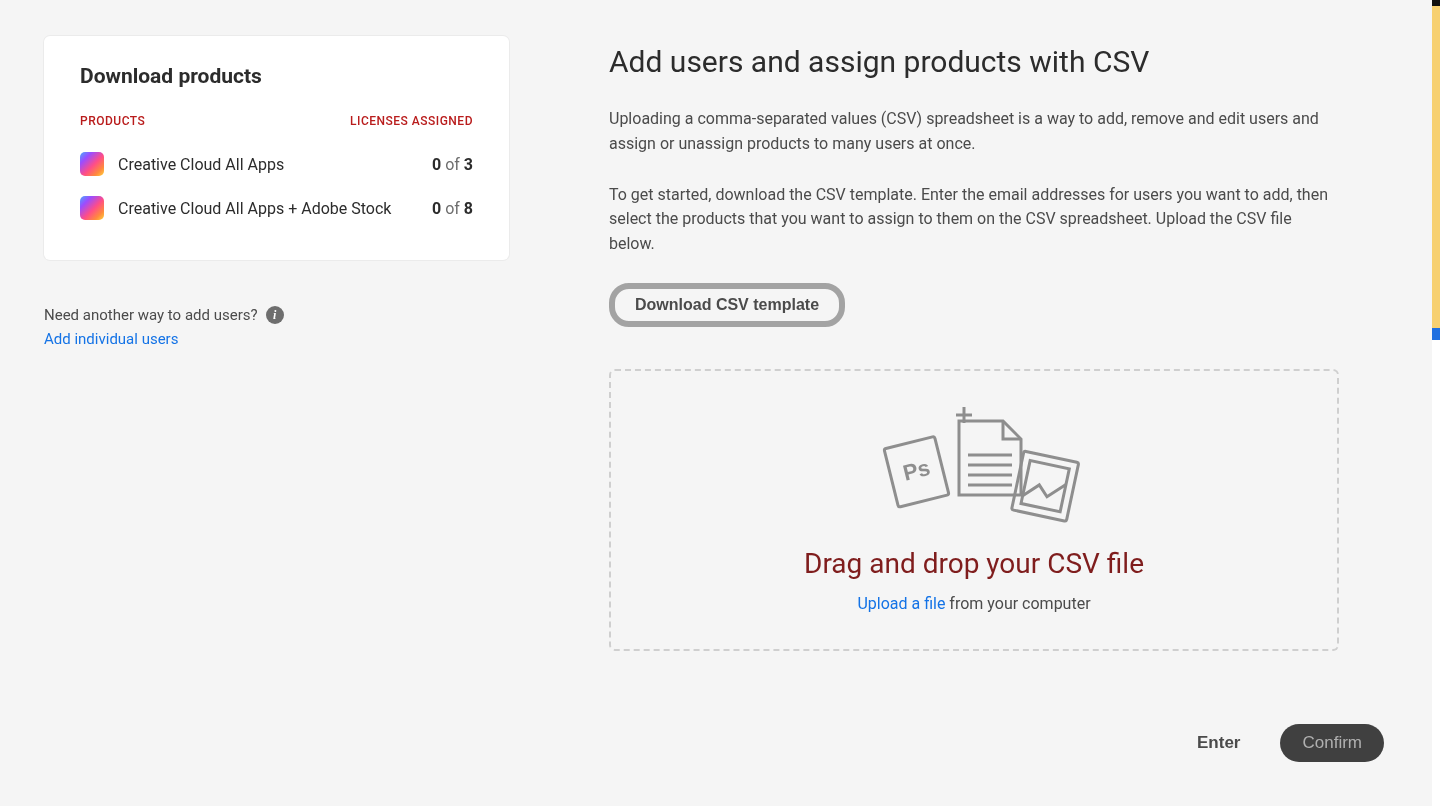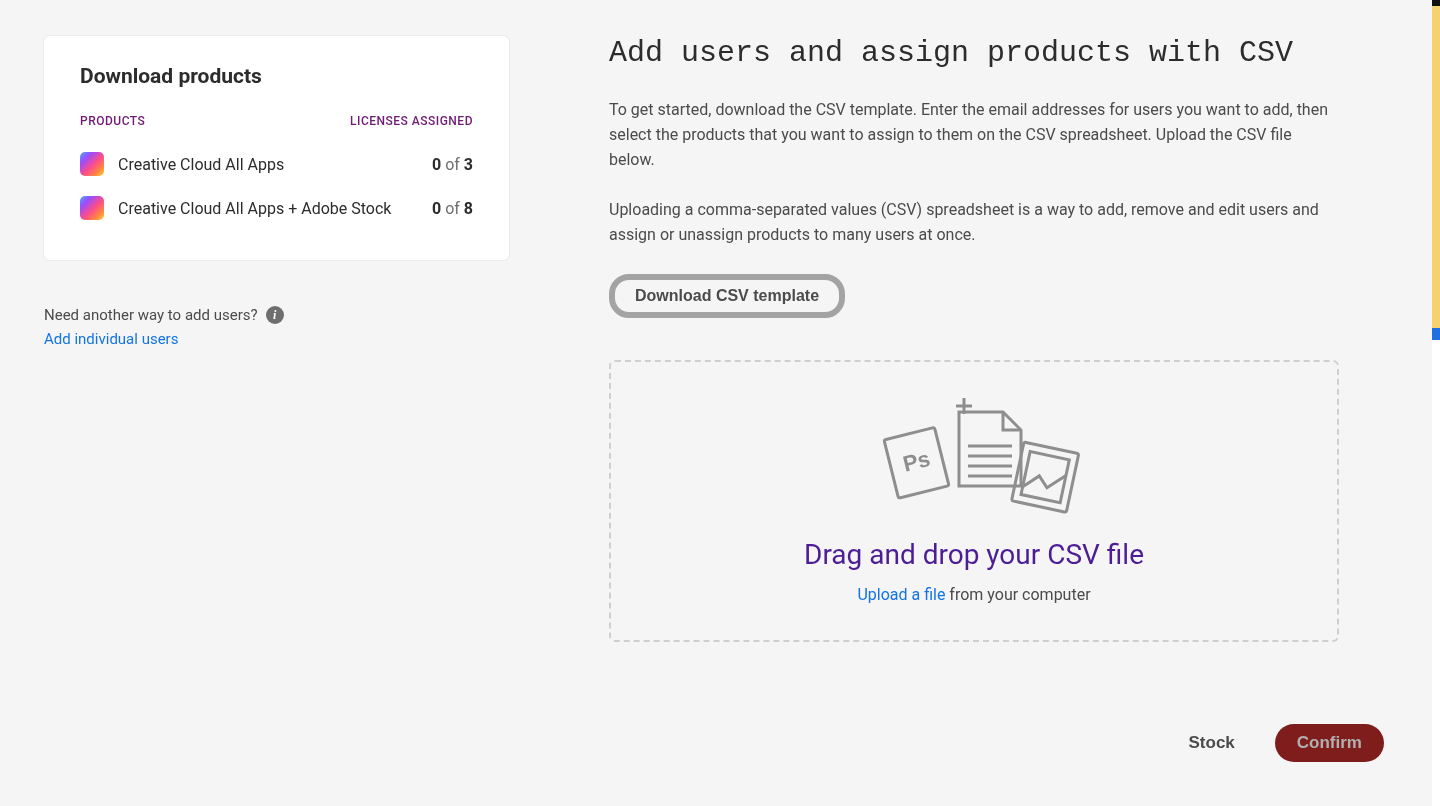--- a/index.html
+++ b/index.html
@@ -31,21 +31,21 @@
     font-size: 21px;
     font-weight: 700;
     color: #2c2c2c;
     margin-bottom: 26px;
   }
   .table-head {
     display: flex;
     justify-content: space-between;
     font-size: 12px;
     letter-spacing: 0.5px;
-    color: #701a75;
+    color: #b91c1c;
     font-weight: 500;
     margin-bottom: 14px;
   }
   .product-row {
     display: flex;
     align-items: center;
     padding: 10px 0;
   }
   .product-icon {
     width: 24px;
@@ -97,22 +97,21 @@
   }
   .right-col {
     flex: 1;
     max-width: 730px;
   }
   .page-title {
     font-size: 30px;
     font-weight: 400;
     color: #2c2c2c;
     margin-bottom: 28px;
-    margin-top: 0;
-    font-family: Liberation Mono, monospace;
+    margin-top: 8px;
   }
   .body-text {
     font-size: 16px;
     line-height: 1.55;
     color: #4b4b4b;
     margin-bottom: 26px;
   }
   .pill-button {
     display: inline-block;
     font-size: 16px;
@@ -131,21 +130,21 @@
     padding: 32px 20px 36px 20px;
     text-align: center;
   }
   .dropzone-illustration {
     display: flex;
     justify-content: center;
     margin-bottom: 24px;
   }
   .drop-title {
     font-size: 28px;
-    color: #4c1d95;
+    color: #7f1d1d;
     font-weight: 400;
     margin-bottom: 14px;
   }
   .drop-sub {
     font-size: 16px;
     color: #4b4b4b;
   }
   .footer {
     position: absolute;
     right: 56px;
@@ -157,23 +156,23 @@
   .cancel-btn {
     font-size: 17px;
     font-weight: 600;
     color: #4b4b4b;
     background: none;
     border: none;
     cursor: pointer;
   }
   .confirm-btn {
     font-size: 17px;
-    font-weight: 700;
+    font-weight: 400;
     color: #b0b0b0;
-    background: #7f1d1d;
+    background: #404040;
     border: none;
     border-radius: 20px;
     padding: 9px 22px;
     cursor: default;
   }
   .right-edge {
     position: absolute;
     top: 0; right: 0;
     width: 8px; height: 100%;
   }
@@ -213,22 +212,22 @@
       <div class="prompt-row">
         <span>Need another way to add users?</span>
         <span class="info-icon">i</span>
       </div>
       <a class="link">Add individual users</a>
     </div>
   </div>
 
   <div class="right-col">
     <h1 class="page-title">Add users and assign products with CSV</h1>
+    <p class="body-text">Uploading a comma-separated values (CSV) spreadsheet is a way to add, remove and edit users and assign or unassign products to many users at once.</p>
     <p class="body-text">To get started, download the CSV template. Enter the email addresses for users you want to add, then select the products that you want to assign to them on the CSV spreadsheet. Upload the CSV file below.</p>
-    <p class="body-text">Uploading a comma-separated values (CSV) spreadsheet is a way to add, remove and edit users and assign or unassign products to many users at once.</p>
     <button class="pill-button">Download CSV template</button>
 
     <div class="dropzone">
       <div class="dropzone-illustration">
         <svg width="220" height="120" viewBox="0 0 220 120">
 
           <g transform="translate(20,46) rotate(-14)" stroke="#8e8e8e" stroke-width="3" fill="none">
             <rect x="0" y="0" width="52" height="60" rx="2"></rect>
             <text x="13" y="36" font-family="Arial" font-size="22" fill="#8e8e8e" stroke="none" font-weight="600">Ps</text>
           </g>
@@ -253,21 +252,21 @@
       </div>
       <div class="drop-title">Drag and drop your CSV file</div>
       <div class="drop-sub">
         <a class="link">Upload a file</a><span> from your computer</span>
       </div>
     </div>
   </div>
 </div>
 
 <div class="footer">
-  <button class="cancel-btn">Stock</button>
+  <button class="cancel-btn">Enter</button>
   <button class="confirm-btn" disabled="">Confirm</button>
 </div>
 
 <div class="right-edge">
   <div class="seg" style="height:6px;background:#111;"></div>
   <div class="seg" style="height:322px;background:#f7d070;"></div>
   <div class="seg" style="height:12px;background:#1f6fe0;"></div>
   <div class="seg" style="height:466px;background:#fff;"></div>
 </div>
 

